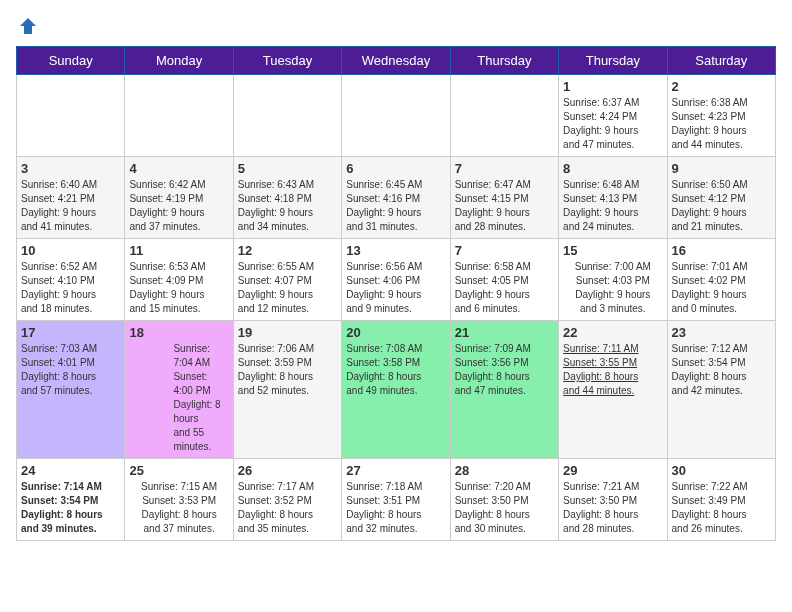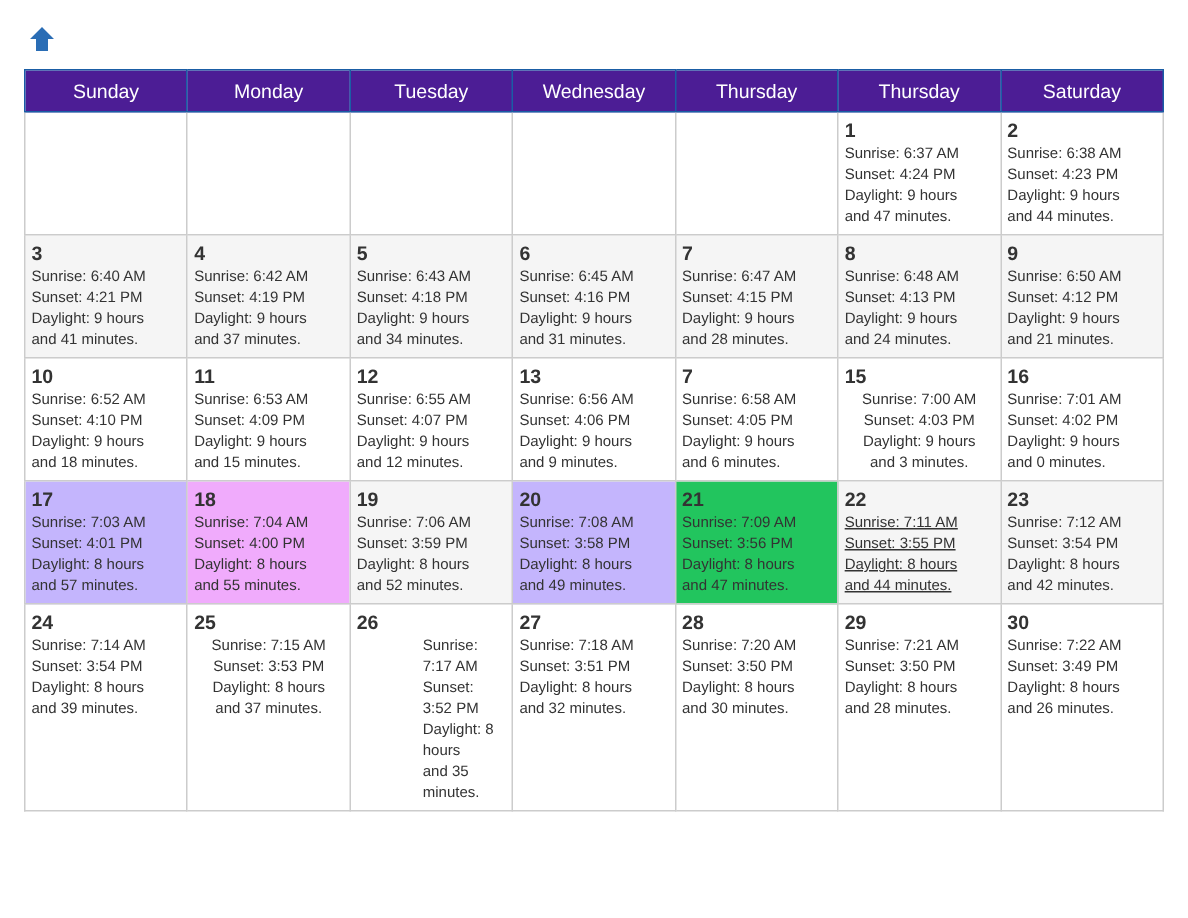--- a/index.html
+++ b/index.html
@@ -247,40 +247,40 @@
       <tr>
         <td style="background: #c4b5fd;">
           <div class="day-number">17</div>
           <div class="day-info" style="white-space: pre-line;">Sunrise: 7:03 AM
 Sunset: 4:01 PM
 Daylight: 8 hours
 and 57 minutes.</div>
         </td>
         <td style="background: #f0abfc;">
           <div class="day-number">18</div>
-          <div class="day-info" style="white-space: pre-line;">Sunrise: 7:04 AM
+          <div class="day-info" style="white-space: pre-line; margin-left: 44px;">Sunrise: 7:04 AM
 Sunset: 4:00 PM
 Daylight: 8 hours
 and 55 minutes.</div>
         </td>
         <td style="background: rgb(245, 245, 245);">
           <div class="day-number">19</div>
           <div class="day-info" style="white-space: pre-line;">Sunrise: 7:06 AM
 Sunset: 3:59 PM
 Daylight: 8 hours
 and 52 minutes.</div>
         </td>
-        <td style="background: #c4b5fd;">
+        <td style="background: #86efac;">
           <div class="day-number">20</div>
           <div class="day-info" style="white-space: pre-line;">Sunrise: 7:08 AM
 Sunset: 3:58 PM
 Daylight: 8 hours
 and 49 minutes.</div>
         </td>
-        <td style="background: #22c55e;">
+        <td style="background: #86efac;">
           <div class="day-number">21</div>
           <div class="day-info" style="white-space: pre-line;">Sunrise: 7:09 AM
 Sunset: 3:56 PM
 Daylight: 8 hours
 and 47 minutes.</div>
         </td>
         <td style="background: rgb(245, 245, 245);">
           <div class="day-number">22</div>
           <div class="day-info" style="white-space: pre-line; text-decoration: underline;">Sunrise: 7:11 AM
 Sunset: 3:55 PM
@@ -291,35 +291,35 @@
           <div class="day-number">23</div>
           <div class="day-info" style="white-space: pre-line;">Sunrise: 7:12 AM
 Sunset: 3:54 PM
 Daylight: 8 hours
 and 42 minutes.</div>
         </td>
       </tr>
       <tr>
         <td>
           <div class="day-number">24</div>
-          <div class="day-info" style="white-space: pre-line;">Sunrise: 7:14 AM
+          <div class="day-info" style="white-space: pre-line; font-weight: bold;">Sunrise: 7:14 AM
 Sunset: 3:54 PM
 Daylight: 8 hours
 and 39 minutes.</div>
         </td>
         <td>
           <div class="day-number">25</div>
           <div class="day-info" style="white-space: pre-line; text-align: center;">Sunrise: 7:15 AM
 Sunset: 3:53 PM
 Daylight: 8 hours
 and 37 minutes.</div>
         </td>
         <td>
           <div class="day-number">26</div>
-          <div class="day-info" style="white-space: pre-line; margin-left: 44px;">Sunrise: 7:17 AM
+          <div class="day-info" style="white-space: pre-line;">Sunrise: 7:17 AM
 Sunset: 3:52 PM
 Daylight: 8 hours
 and 35 minutes.</div>
         </td>
         <td>
           <div class="day-number">27</div>
           <div class="day-info" style="white-space: pre-line;">Sunrise: 7:18 AM
 Sunset: 3:51 PM
 Daylight: 8 hours
 and 32 minutes.</div>

